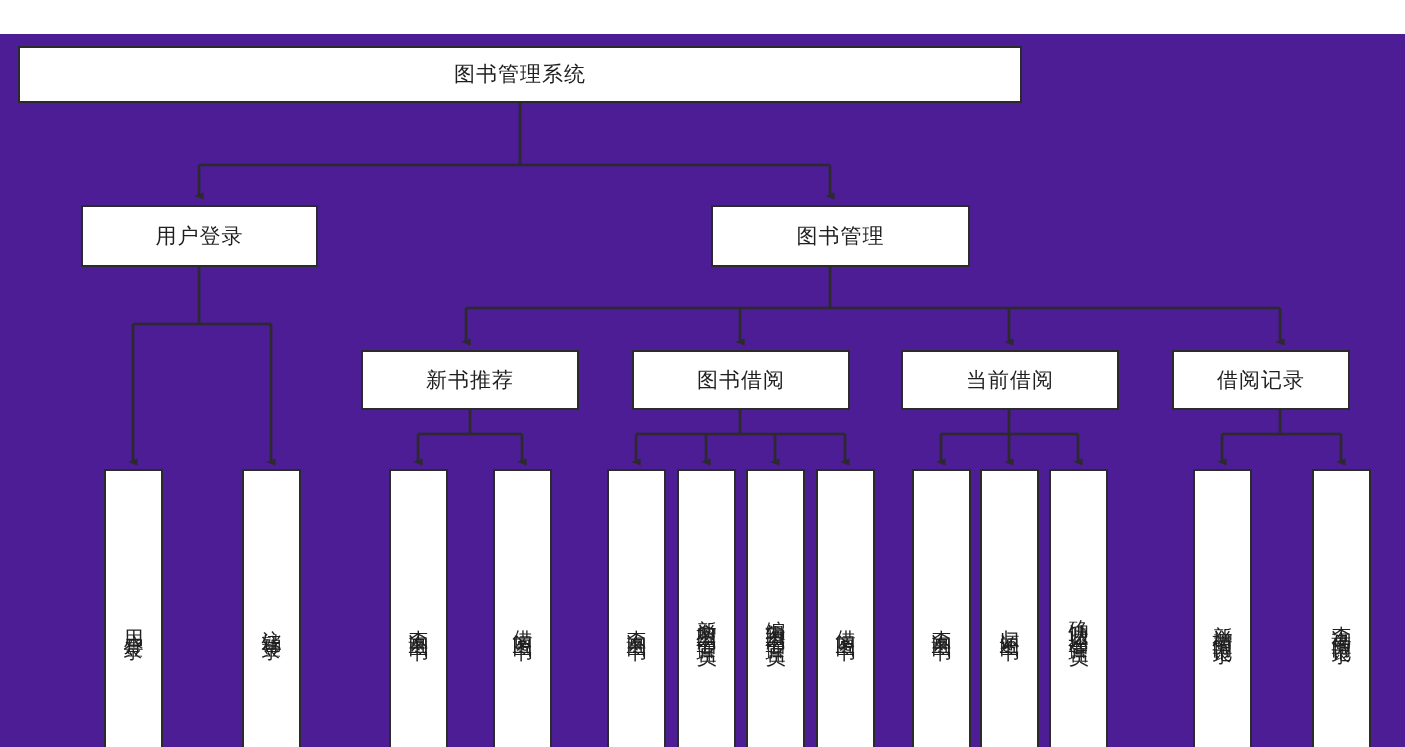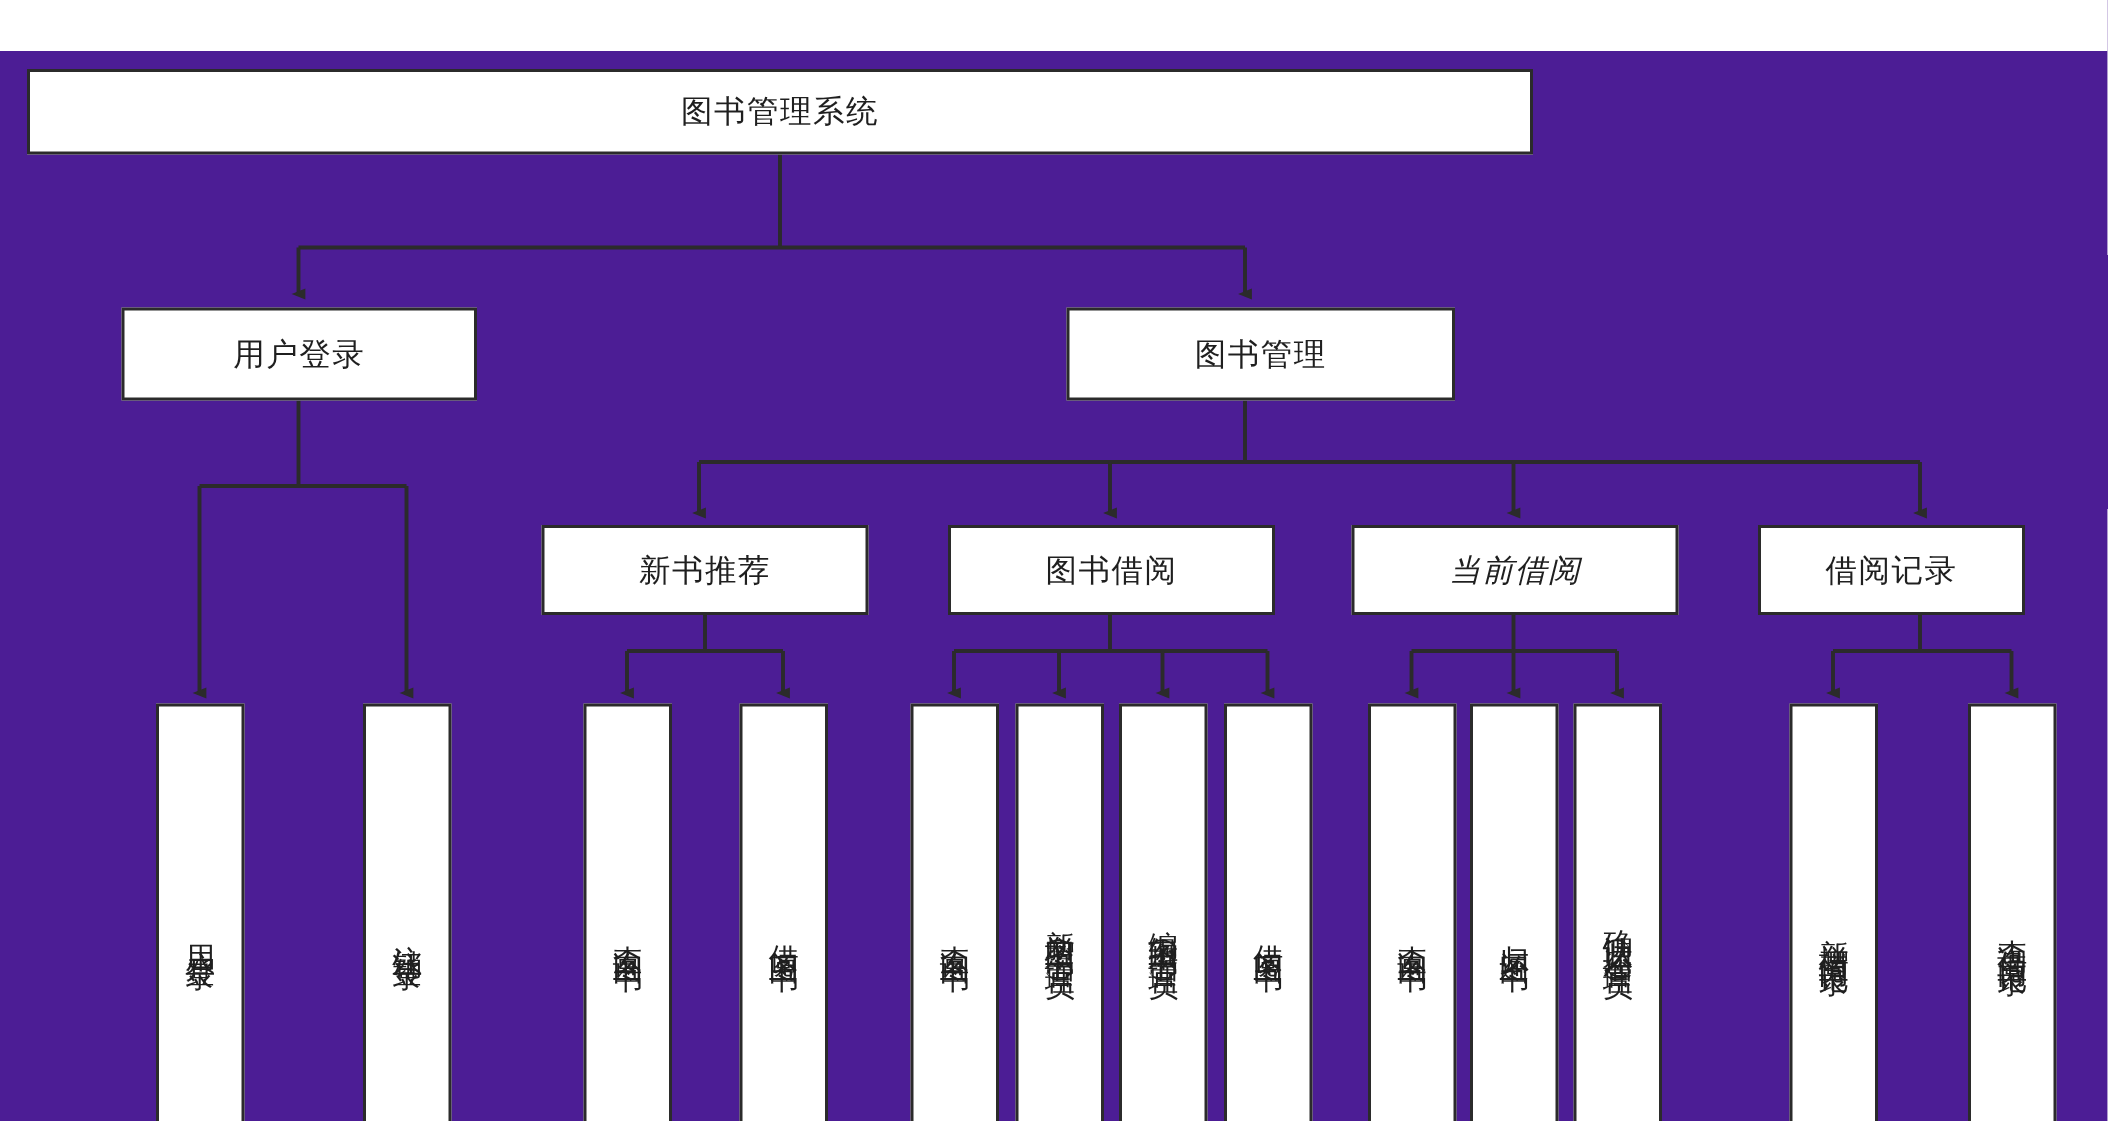--- a/index.html
+++ b/index.html
@@ -131,21 +131,21 @@
   <div class="node" style="left:711px; top:171px; width:259px; height:62px;">
     <span class="node-label">图书管理</span>
   </div>
 
   <div class="node" style="left:361px; top:316px; width:218px; height:60px;">
     <span class="node-label">新书推荐</span>
   </div>
   <div class="node" style="left:632px; top:316px; width:218px; height:60px;">
     <span class="node-label">图书借阅</span>
   </div>
-  <div class="node" style="left:901px; top:316px; width:218px; height:60px;font-style:italic;">
+  <div class="node" style="left:901px; top:316px; width:218px; height:60px;">
     <span class="node-label">当前借阅</span>
   </div>
   <div class="node" style="left:1172px; top:316px; width:178px; height:60px;">
     <span class="node-label">借阅记录</span>
   </div>
 
   <div class="node leaf" style="left:104px; top:435px; width:59px; height:305px;">
     <span class="node-label">用户登录</span>
   </div>
   <div class="node leaf" style="left:242px; top:435px; width:59px; height:305px;">

